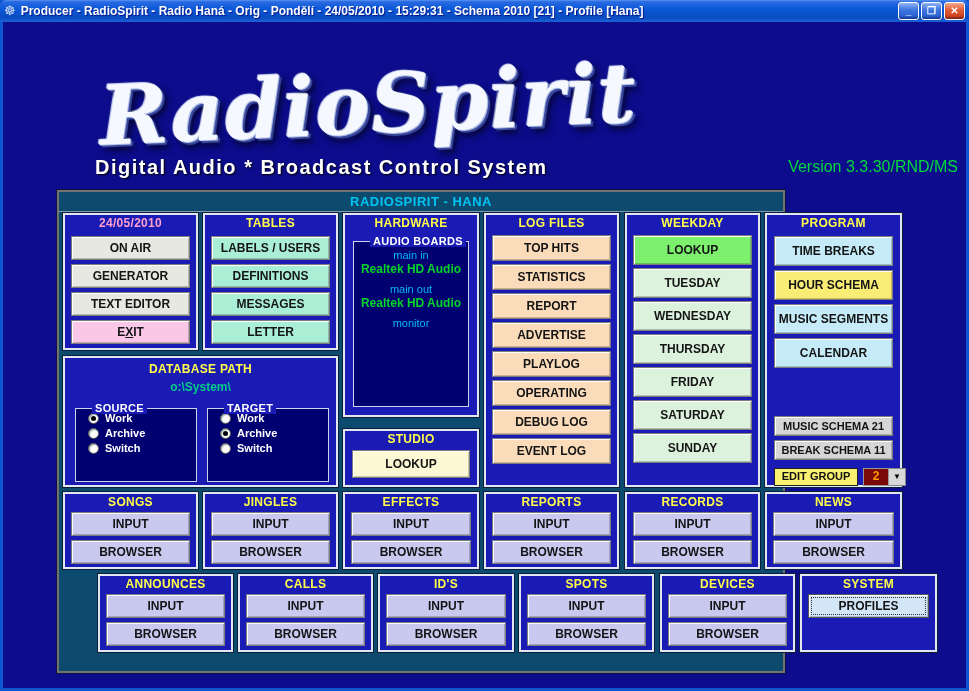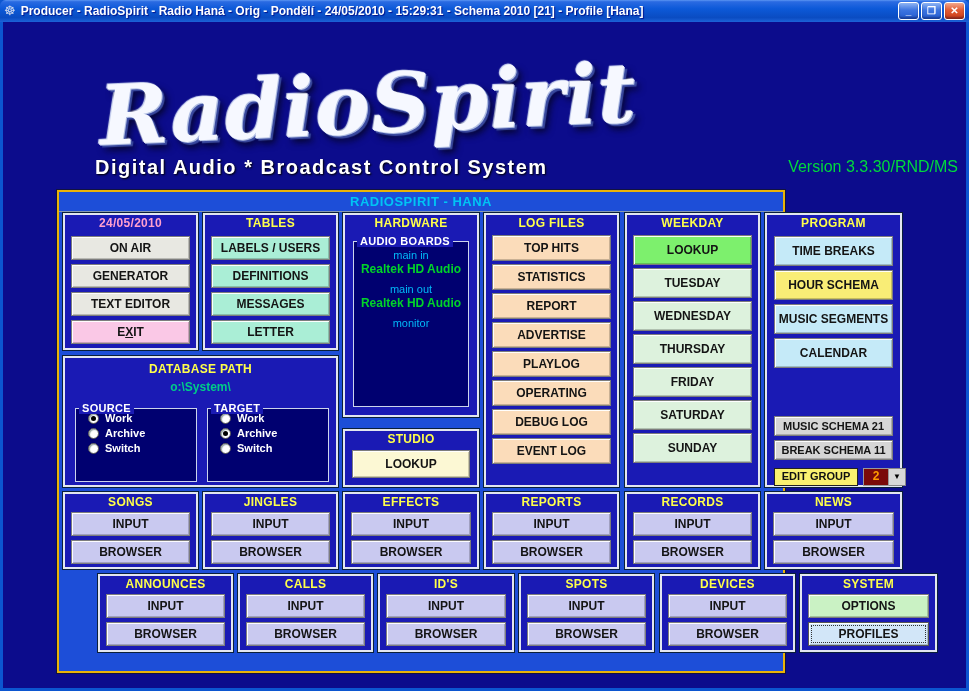--- a/index.html
+++ b/index.html
@@ -37,21 +37,21 @@
     text-shadow: 1px 1px 0 #aebce2, 3px 3px 1px #3a4aa0, 5px 6px 7px #05052e, -1px -1px 1px #dbe4fa;
   }
   .subtitle {
     position: absolute; left: 92px; top: 134px; font-size: 20px; font-weight: bold;
     color: #fff; letter-spacing: 1.5px; text-shadow: 1px 1px 2px #000;
   }
   .version { position: absolute; right: 8px; top: 136px; font-size: 16px; font-weight: normal; color: #00d93c; }
   
   .panel {
     position: absolute; left: 54px; top: 168px; width: 728px; height: 483px;
-    background: #1d4ed8; border: 2px solid #eab308; box-shadow: 0 0 0 1px #121240;
+    background: #0c4a6e; border: 2px solid #737373; box-shadow: 0 0 0 1px #121240;
   }
   .panel-title {
     position: absolute; left: 0; right: 0; top: 0; height: 20px; line-height: 19px;
     text-align: center; color: #00c4f4; font-weight: bold; font-size: 13px;
     letter-spacing: .5px; border-bottom: 1px solid #8698b0;
   }
   .box {
     position: absolute; background: #1a1ab4; border: 2px solid #e2e6f0;
     box-shadow: 0 0 0 1px #0a1f3a;
   }
@@ -78,21 +78,21 @@
   .pblue     { background: #c5eaf8; margin: 4px 7px; }
   .pblue.on  { background: #f9ed76; }
   .lav       { background: #c9c9f0; }
   .cream     { background: #fcf8d4; margin: 2px 7px; }
   .sgrey     { background: #d6d6d6; margin: 4px 7px; }
   .sysgreen  { background: #caf2c4; margin: 2px 6px; }
   .sysblue   { background: #d2e6f8; margin: 4px 6px; outline: 1px dotted #333; outline-offset: -4px; border-color: #555; }
   .u { text-decoration: underline; }
   
   .grouplabel {
-    position: absolute; top: -7px; left: 3px; background: #1a1ab4; padding: 0 3px;
+    position: absolute; top: -7px; left: 16px; background: #1a1ab4; padding: 0 3px;
     font-size: 11px; font-weight: bold; color: #fff; letter-spacing: .3px;
   }
   .hwgroup {
     position: absolute; left: 8px; right: 8px; top: 26px; bottom: 8px;
     background: #000070; border: 1px solid #ccd4ec; text-align: center;
   }
   .hw-label { margin-top: 7px; color: #00b8f8; font-size: 11px; }
   .hw-value { margin-top: 1px; color: #00d428; font-weight: bold; font-size: 12px; }
   .db-path { text-align: center; color: #00cc88; font-weight: bold; font-size: 12px; margin-top: 2px; }
   .dbgroup {
@@ -306,19 +306,18 @@
         <div class="btn lav">INPUT</div>
         <div class="btn lav">BROWSER</div>
       </div>
       <div class="box cell c5 cell-r2">
         <div class="box-header" style="height:16px">DEVICES</div>
         <div class="btn lav">INPUT</div>
         <div class="btn lav">BROWSER</div>
       </div>
       <div class="box cell c6 cell-r2">
         <div class="box-header" style="height:16px">SYSTEM</div>
-        <div class="btn sysgreen">OPTIONS</div>
         <div class="btn sysblue">PROFILES</div>
       </div>
 
     </div>
   </div>
 </div>
 
 </body></html>

